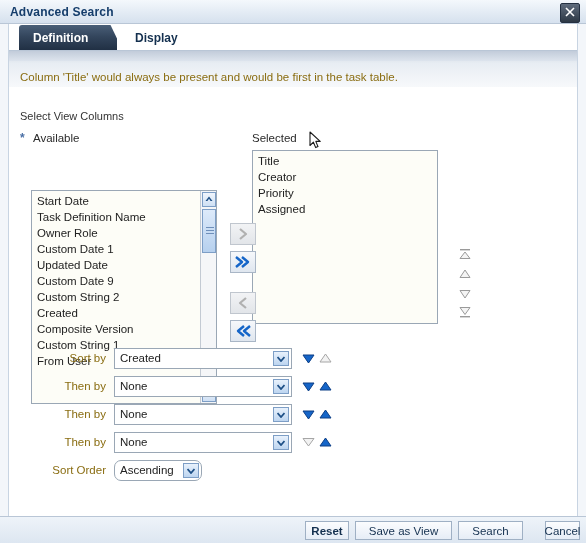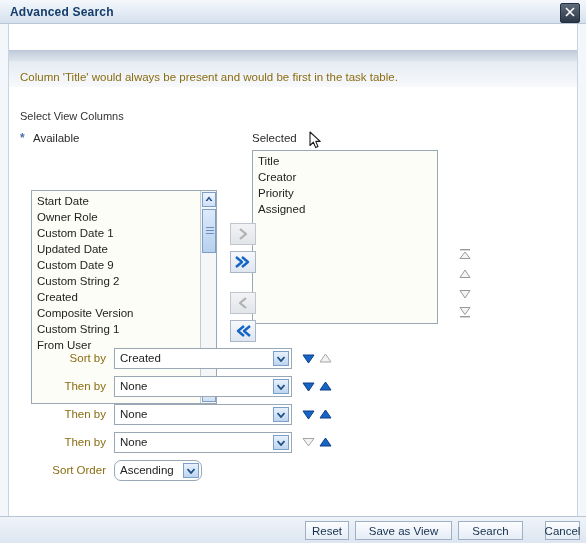--- a/index.html
+++ b/index.html
@@ -188,21 +188,21 @@
     background:linear-gradient(to bottom,#eef3f9,#dde6f1);
     border-top:1px solid #b9c6d6;box-sizing:border-box;
   }
   .fbtn{
     position:absolute;top:4px;height:19px;
     background:linear-gradient(to bottom,#fbfcfe,#e6edf6);
     border:1px solid #9fb0c4;box-sizing:border-box;
     font-size:11.5px;color:#14304f;
     display:flex;align-items:center;justify-content:center;cursor:pointer;
   }
-  .fb-reset{right:237px;width:44px;}
+  .fb-reset{right:237px;width:44px;font-weight:bold;}
   .fb-save{right:134px;width:97px;}
   .fb-search{right:63px;width:65px;}
   .fb-cancel{right:6px;width:35px;}
 
   
   .cursor{position:absolute;left:309px;top:131px;z-index:50;pointer-events:none;}
 </style>
 </head>
 <body>
 
@@ -215,38 +215,48 @@
 
   <div class="titlebar">
     <div class="title-text">Advanced Search</div>
     <div class="close-btn">
       <svg width="10" height="10" viewBox="0 0 10 10">
         <path d="M1 1 L9 9 M9 1 L1 9" stroke="#ffffff" stroke-width="1.6" fill="none"></path>
       </svg>
     </div>
   </div>
 
+  <div class="tabbar">
+    <div class="tab tab-definition">
+      <span>Definition</span>
+    </div>
+    <div class="tab tab-display">
+      <span>Display</span>
+    </div>
+    <div class="tab-tail"></div>
+  </div>
   <div class="tab-underline"></div>
 
   <div class="panel">
 
     <div class="msgbar">
       <div class="msgbar-top"></div>
       <div class="msg-text">Column 'Title' would always be present and would be first in the task table.</div>
     </div>
 
     <div class="sectlabel">Select View Columns</div>
 
     <div class="req-star">*</div>
     <div class="col-head head-available">Available</div>
     <div class="col-head head-selected">Selected</div>
 
     <div class="listbox list-available">
       <div class="list-inner" id="available-items">
           <div class="list-opt">Start Date</div>
+          <div class="list-opt">Task Definition Name</div>
           <div class="list-opt">Owner Role</div>
           <div class="list-opt">Custom Date 1</div>
           <div class="list-opt">Updated Date</div>
           <div class="list-opt">Custom Date 9</div>
           <div class="list-opt">Custom String 2</div>
           <div class="list-opt">Created</div>
           <div class="list-opt">Composite Version</div>
           <div class="list-opt">Custom String 1</div>
           <div class="list-opt">From User</div>
         </div>

